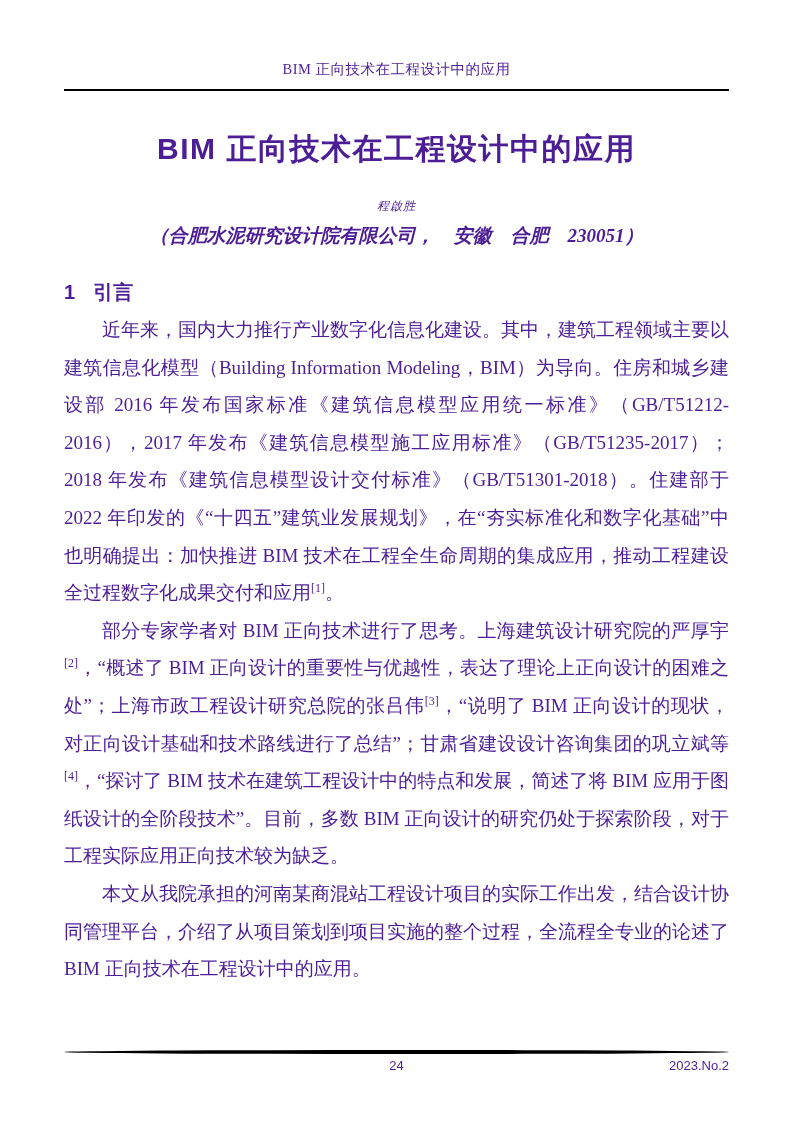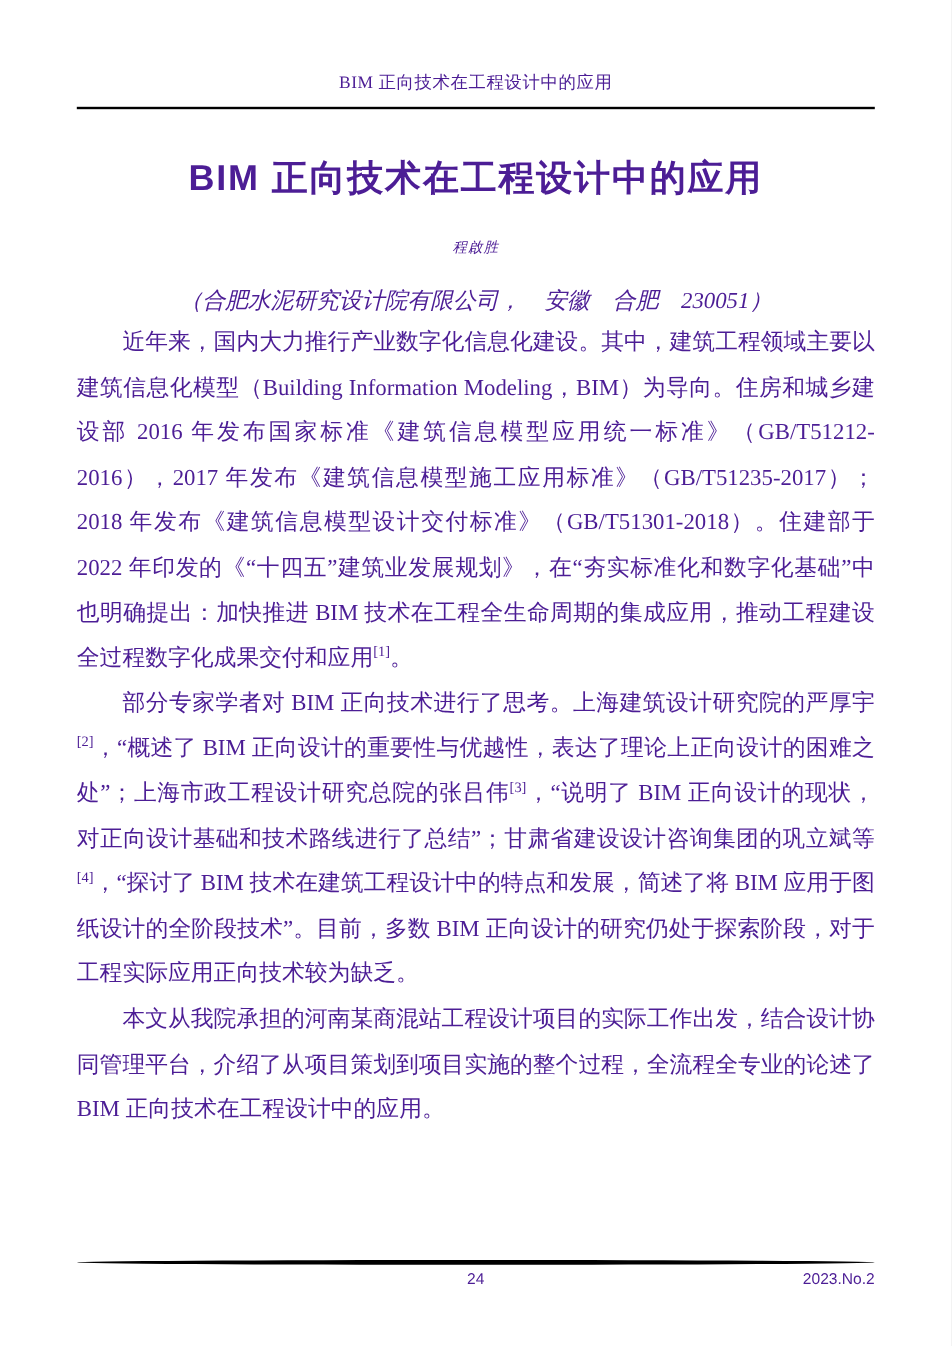--- a/index.html
+++ b/index.html
@@ -41,25 +41,26 @@
   }
   .author {
     margin-top: 22px;
     text-align: center;
     font-size: 12px;
     line-height: 26px;
     font-style: italic;
     letter-spacing: 1px;
   }
   .affiliation {
-    margin-top: 18px;
+    margin-top: 2px;
     text-align: center;
     font-size: 19px;
     line-height: 30px;
     font-style: italic;
+    font-weight: bold;
   }
 
   .sec-heading {
     margin: 26px 0 4px 0;
     font-family: "Liberation Sans", "DejaVu Sans", sans-serif;
     font-size: 20px;
     font-weight: bold;
     line-height: 30px;
   }
   .sec-heading .sec-num { margin-right: 0.9em; }
@@ -113,20 +114,21 @@
     <hr class="head-rule">
 
     <h1 class="title">BIM 正向技术在工程设计中的应用</h1>
 
     <div class="author">程啟胜</div>
 
     <div class="affiliation">（合肥水泥研究设计院有限公司，　安徽　合肥　230051）</div>
 
     <div>
         <section>
+          <h2 class="sec-heading"><span class="sec-num">1</span><span>引言</span></h2>
           <p class="body-par">近年来，国内大力推行产业数字化信息化建设。其中，建筑工程领域主要以建筑信息化模型（Building Information Modeling，BIM）为导向。住房和城乡建设部 2016 年发布国家标准《建筑信息模型应用统一标准》（GB/T51212-2016），2017 年发布《建筑信息模型施工应用标准》（GB/T51235-2017）；2018 年发布《建筑信息模型设计交付标准》（GB/T51301-2018）。住建部于 2022 年印发的《“十四五”建筑业发展规划》，在“夯实标准化和数字化基础”中也明确提出：加快推进 BIM 技术在工程全生命周期的集成应用，推动工程建设全过程数字化成果交付和应用<sup>[1]</sup>。</p>
           <p class="body-par">部分专家学者对 BIM 正向技术进行了思考。上海建筑设计研究院的严厚宇<sup>[2]</sup>，“概述了 BIM 正向设计的重要性与优越性，表达了理论上正向设计的困难之处”；上海市政工程设计研究总院的张吕伟<sup>[3]</sup>，“说明了 BIM 正向设计的现状，对正向设计基础和技术路线进行了总结”；甘肃省建设设计咨询集团的巩立斌等<sup>[4]</sup>，“探讨了 BIM 技术在建筑工程设计中的特点和发展，简述了将 BIM 应用于图纸设计的全阶段技术”。目前，多数 BIM 正向设计的研究仍处于探索阶段，对于工程实际应用正向技术较为缺乏。</p>
           <p class="body-par">本文从我院承担的河南某商混站工程设计项目的实际工作出发，结合设计协同管理平台，介绍了从项目策划到项目实施的整个过程，全流程全专业的论述了 BIM 正向技术在工程设计中的应用。</p>
         </section>
         <section>
         </section>
       </div>
 
   </div>
 

